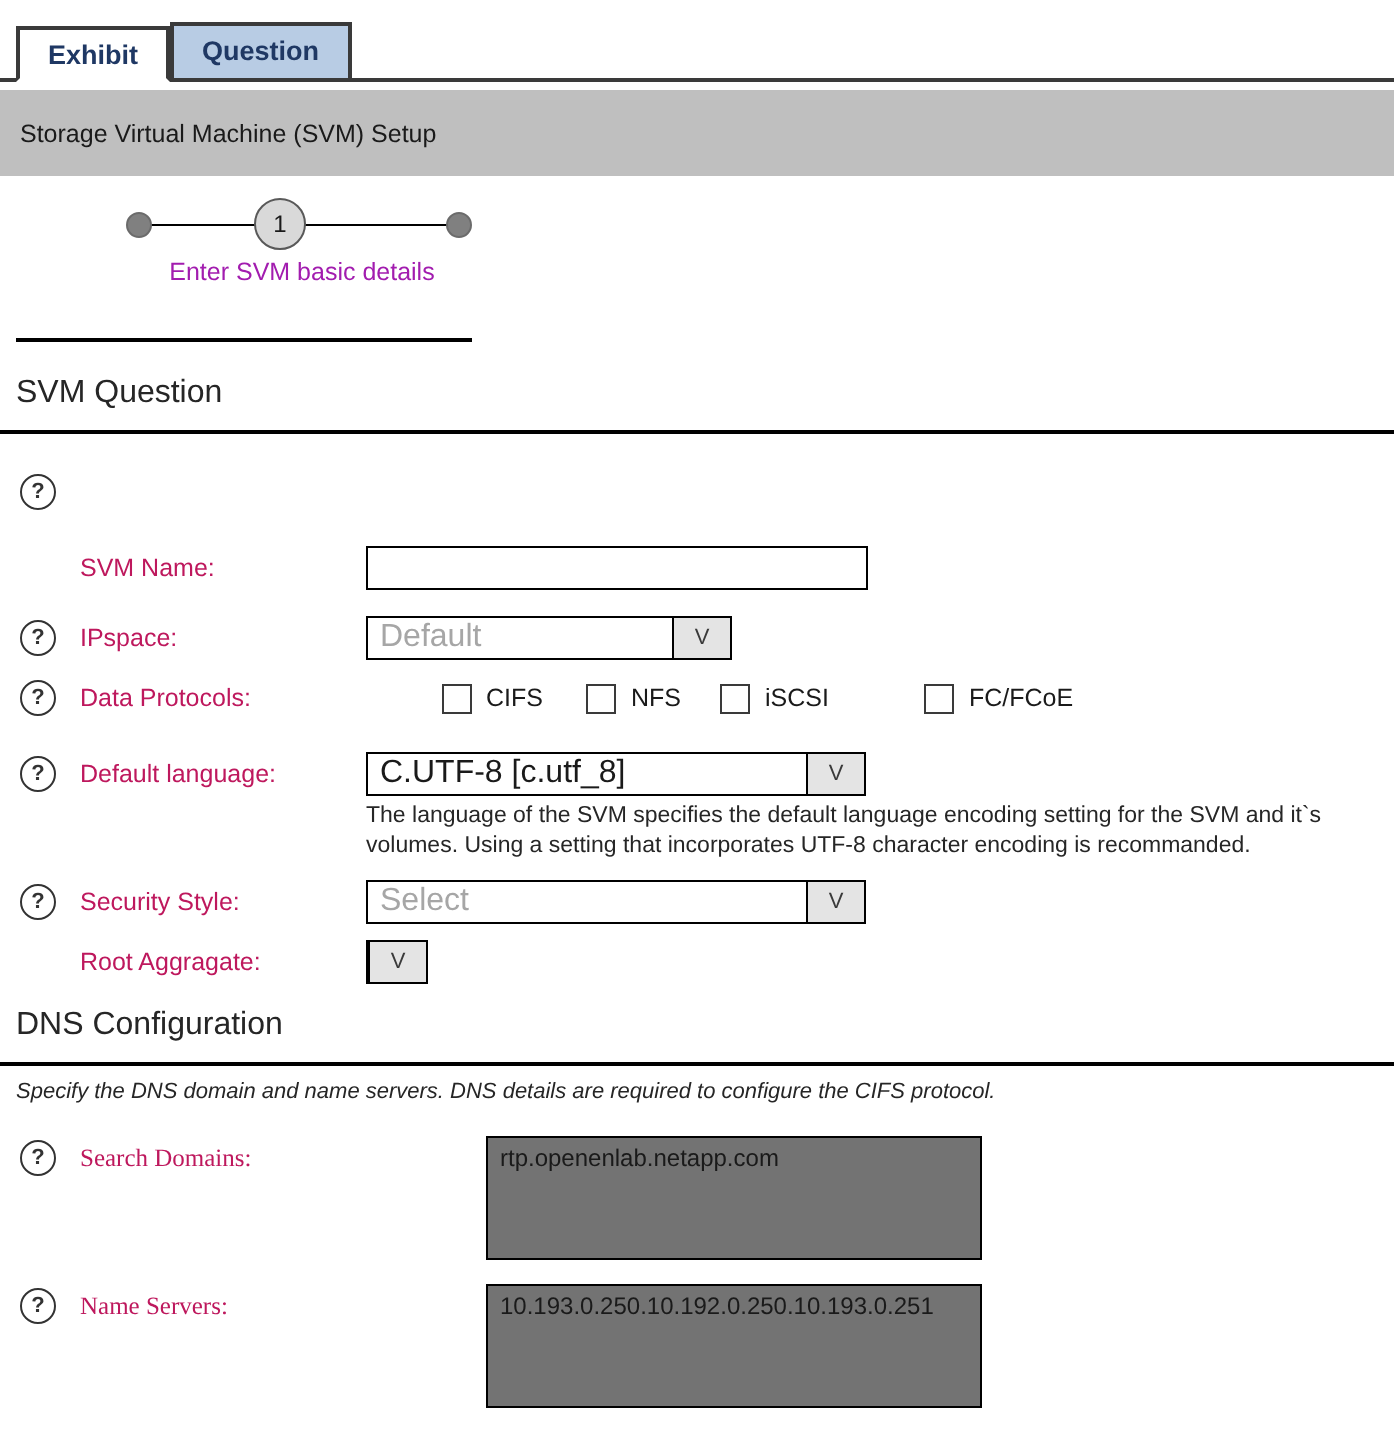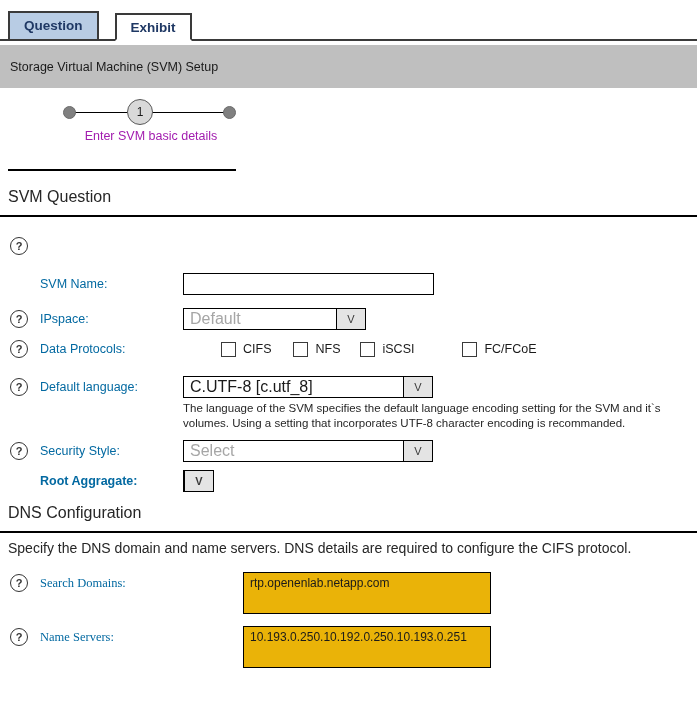--- a/index.html
+++ b/index.html
@@ -72,21 +72,21 @@
   .short-rule { margin: 28px 0 0 8px; width: 228px; border-top: 2px solid #000; }
 
   
   .section-title { margin: 17px 0 0 8px; font-size: 16px; color: #262626; }
   .section-rule  { border-top: 2px solid #000; margin-top: 9px; }
 
   
   .row { display: flex; align-items: center; padding-left: 10px; }
   .row.top { align-items: flex-start; }
   .icon-cell  { width: 30px; flex: none; }
-  .label-cell { width: 143px; flex: none; font-size: 12.5px; color: #0369a1; }
+  .label-cell { width: 143px; flex: none; font-size: 12.5px; color: #be185d; }
   .label-cell.wide { width: 203px; font-family: Liberation Serif, serif; }
   .help-icon {
     width: 18px; height: 18px; border-radius: 50%;
     border: 1px solid #333;
     display: flex; align-items: center; justify-content: center;
     font-size: 11px; font-weight: bold; color: #333;
   }
 
   .text-input {
     width: 251px; height: 22px;
@@ -122,48 +122,48 @@
   .cb-item .cb-label { font-size: 12.5px; }
   .cb-item.cifs  { margin-right: 22px; }
   .cb-item.nfs   { margin-right: 20px; }
   .cb-item.iscsi { margin-right: 48px; }
 
   .help-text {
     margin: 3px 0 0 183px; width: 492px;
     font-size: 11.5px; line-height: 15px; color: #262626;
   }
 
-  .dns-intro { margin: 7px 0 0 8px; font-size: 14px; color: #262626; }
+  .dns-intro { margin: 7px 0 0 8px; font-size: 11px; color: #262626; font-style: italic; }
 
   .textarea-box {
-    width: 248px; height: 42px;
-    border: 1px solid #000; background: #eab308;
+    width: 248px; height: 62px;
+    border: 1px solid #000; background: #737373;
     font-family: "Liberation Sans", sans-serif;
     font-size: 12px; color: #1a1a1a;
     padding: 3px 6px; resize: none;
   }
 
   
   .mt-intro   { margin-top: 20px; }
   .mt-svmname { margin-top: 18px; }
   .mt-ipspace { margin-top: 13px; }
   .mt-proto   { margin-top: 10px; }
   .mt-lang    { margin-top: 18px; }
   .mt-sec     { margin-top: 9px; }
-  .mt-root    { margin-top: 8px; font-weight: bold; }
+  .mt-root    { margin-top: 8px; }
   .mt-dnstitle{ margin-top: 12px; }
   .mt-search  { margin-top: 16px; }
   .mt-ns      { margin-top: 12px; }
 </style>
 </head>
 <body>
 
 <div class="tabbar">
+  <div class="tab active">Exhibit</div>
   <div class="tab inactive">Question</div>
-  <div class="tab active">Exhibit</div>
 </div>
 
 <div class="headerbar">
   <span>Storage Virtual Machine (SVM) Setup</span>
 </div>
 
 <div class="stepper">
   <div class="track"></div>
   <div class="dot left"></div>
   <div class="step-circle">1</div>

